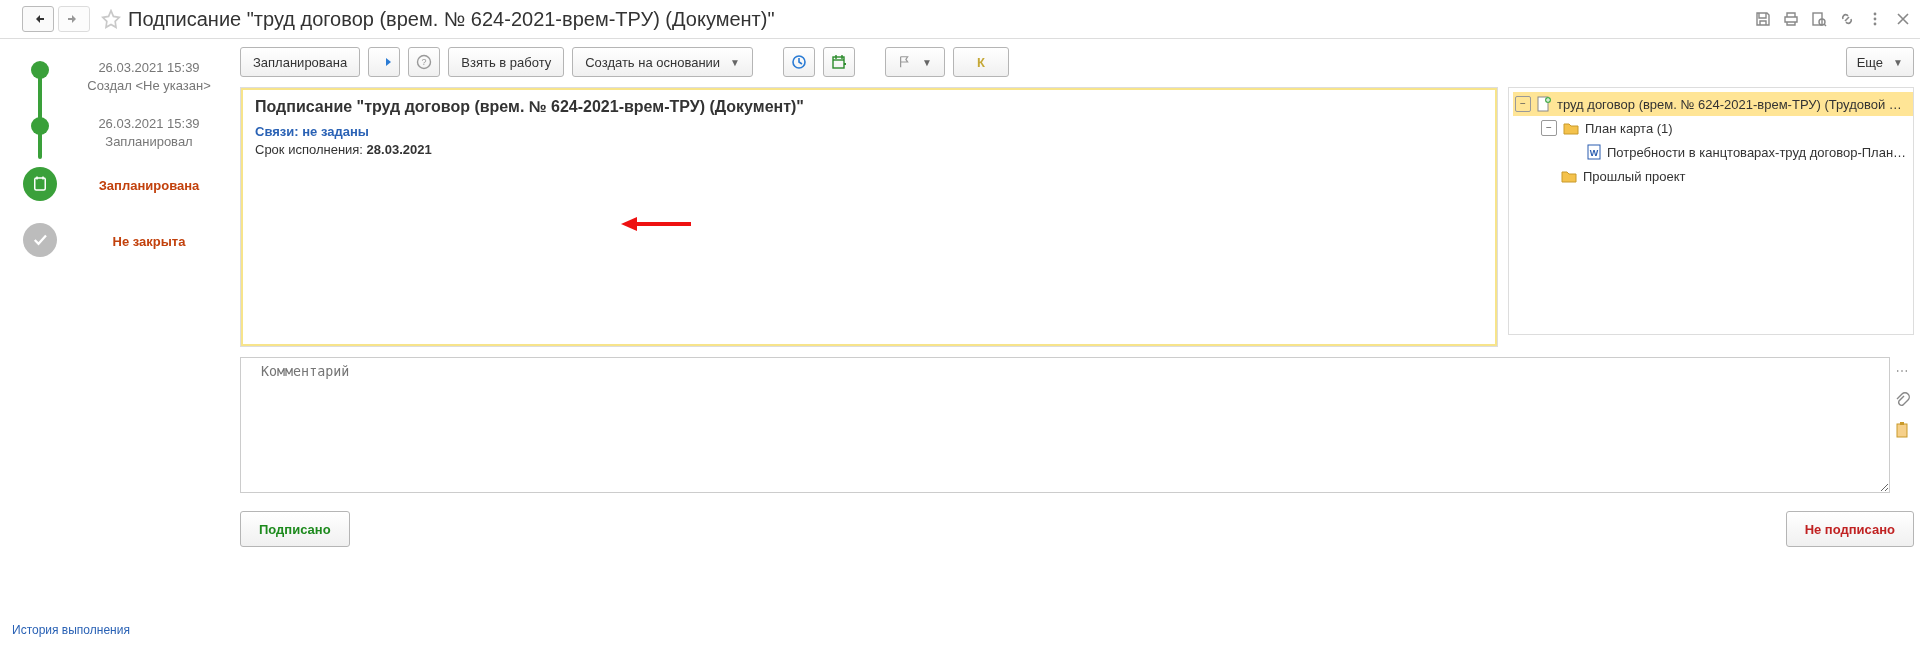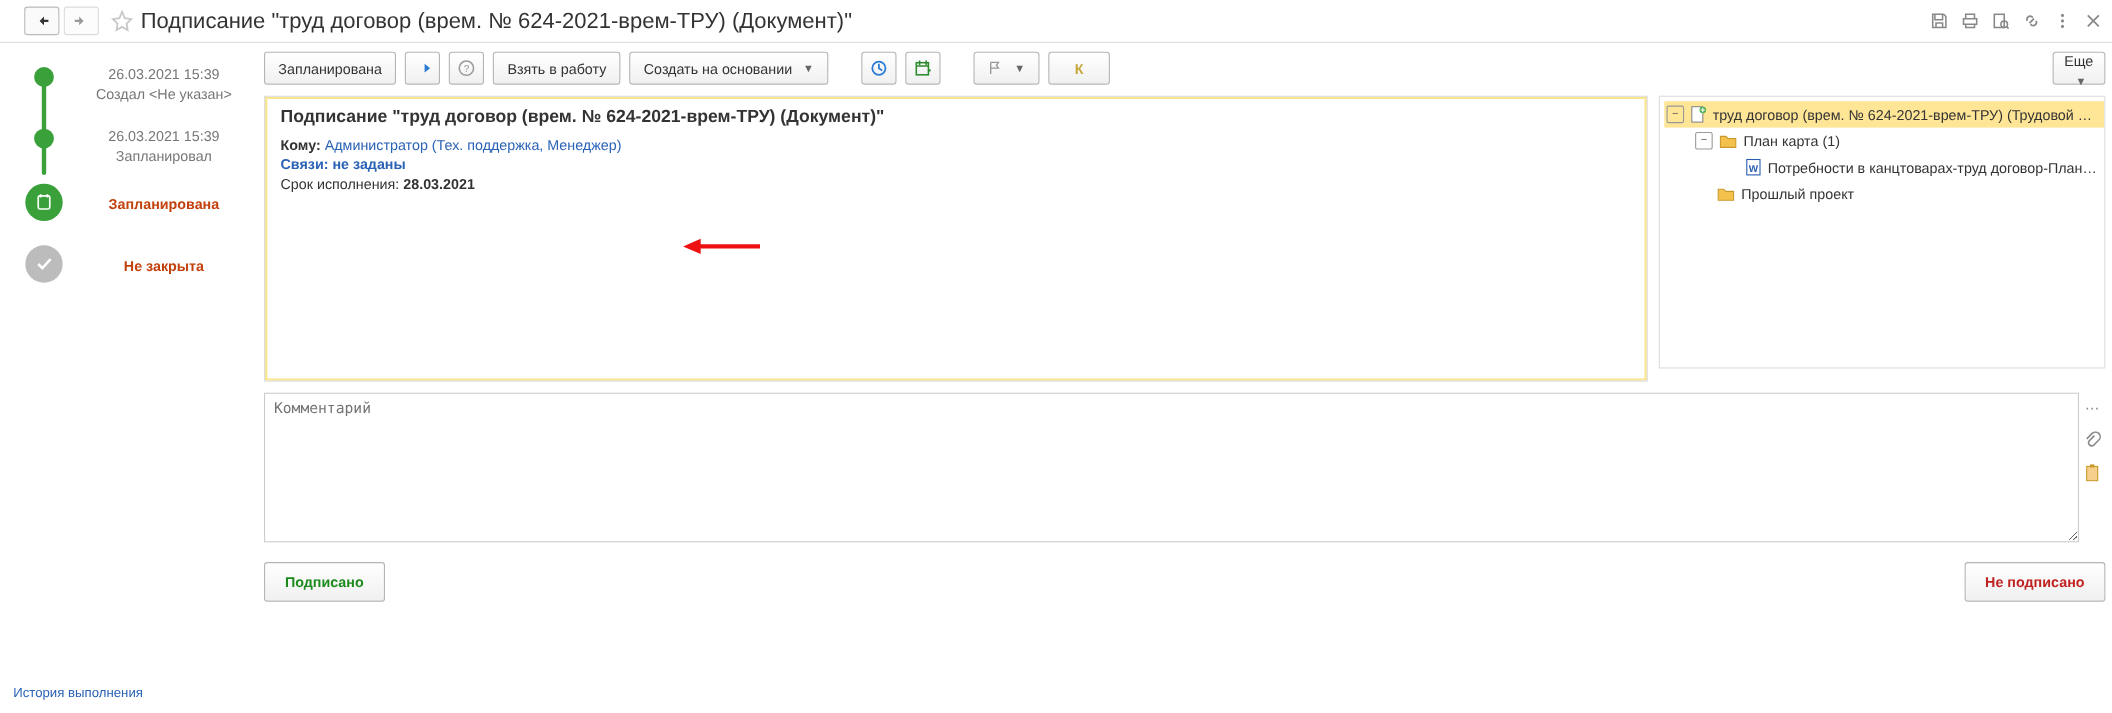--- a/index.html
+++ b/index.html
@@ -96,21 +96,21 @@
     background: linear-gradient(#ffffff,#f0f0f0);
     display:inline-flex; align-items:center; gap:6px;
     cursor:pointer;
     font-size: 13px;
   }
   .btn-icon { width:30px; padding:0; justify-content:center; }
   .btn .caret { font-size:10px; color:#666; margin-left:4px; }
   .flag-btn svg { width:14px;height:14px; }
   .btn-k { color:#c5a837; font-weight:bold; width:30px; justify-content:center; }
   .toolbar .spacer { flex:1; }
-  .btn-more { padding:0 10px;flex-direction:column; }
+  .btn-more { padding:0 10px; }
 
   .content-row { display:flex; gap:10px; }
   .info-panel {
     flex:1;
     border: 1px solid #ddd;
     background:#fff;
     padding: 10px 14px;
     height: 238px;
     position:relative;
   }
@@ -150,21 +150,21 @@
   }
   .spacer14 { width:14px; display:inline-block; flex-shrink:0; }
   .folder-icon { width:16px;height:14px;flex-shrink:0; }
   .doc-icon { width:14px;height:16px;flex-shrink:0; }
   .tree-label { overflow:hidden; text-overflow:ellipsis; cursor:default; }
 
   .comment-row { display:flex; margin-top:10px; height:136px; }
   .comment-box {
     flex:1;
     border:1px solid #ccc;
-    padding:6px 8px;
+    padding:6px 20px;
     color:#999;
     background:#fff;
     outline:none;
   }
   .side-icons {
     width:24px;
     display:flex;flex-direction:column;align-items:center;gap:12px;
     padding-top:4px;
   }
   .side-icons .sic { width:18px;height:18px;cursor:pointer;color:#888;display:flex;align-items:center;justify-content:center; }
@@ -321,24 +321,20 @@
       <div class="btn btn-more">
         <span>Еще</span>
         <span class="caret">▼</span>
       </div>
     </div>
 
     <div class="content-row">
 
       <div class="info-panel highlight">
         <div class="info-title">Подписание "труд договор (врем. № 624-2021-врем-ТРУ) (Документ)"</div>
-        <div class="info-line">
-          <span class="lbl">Кому:</span>
-          <span class="link" style="text-decoration:none">Администратор (Тех. поддержка, Менеджер)</span>
-        </div>
         <div class="info-line blue lbl">Связи: не заданы</div>
         <div class="info-line">
           <span>Срок исполнения:</span>
           <b>28.03.2021</b>
         </div>
         <svg class="red-arrow" width="70" height="20" viewBox="0 0 70 20">
           <line x1="70" y1="10" x2="10" y2="10" stroke="#e11" stroke-width="4"></line>
           <polygon points="0,10 16,3 16,17" fill="#e11"></polygon>
         </svg>
       </div>

